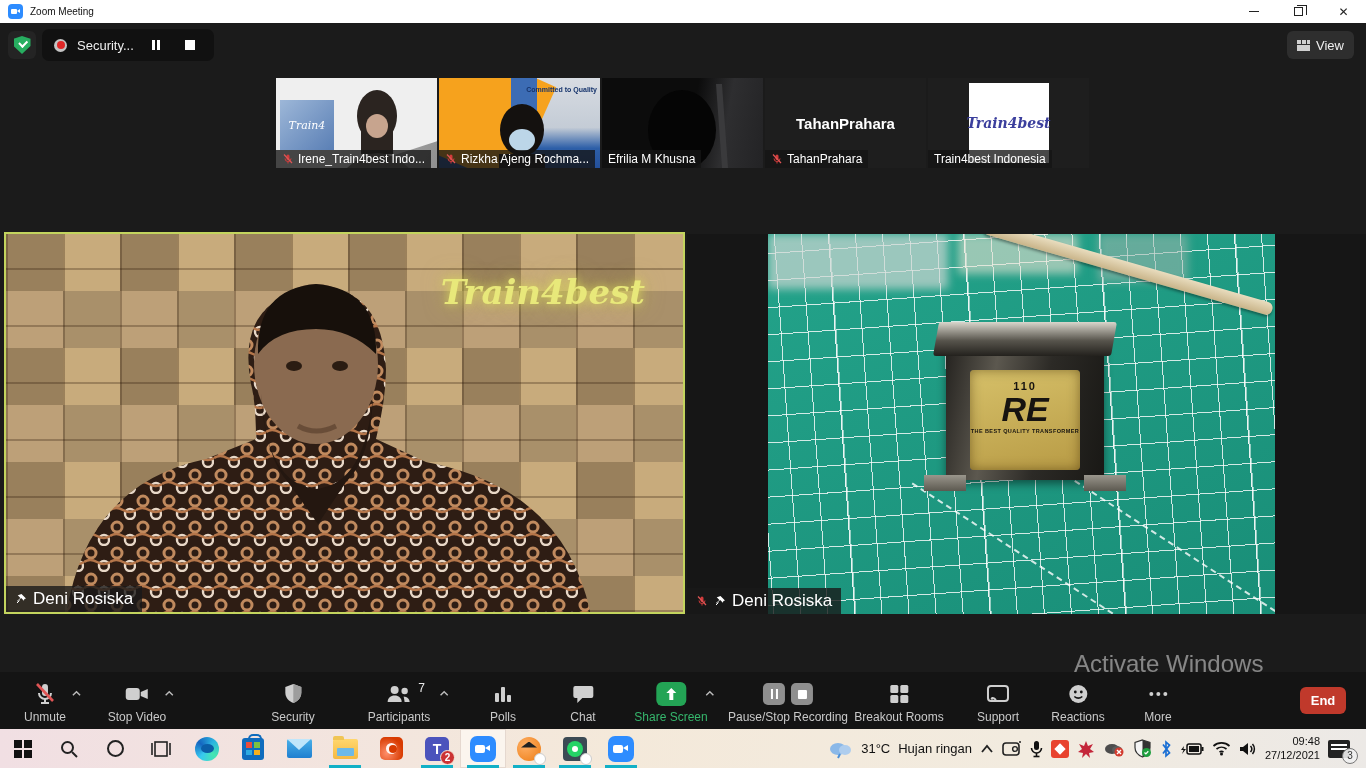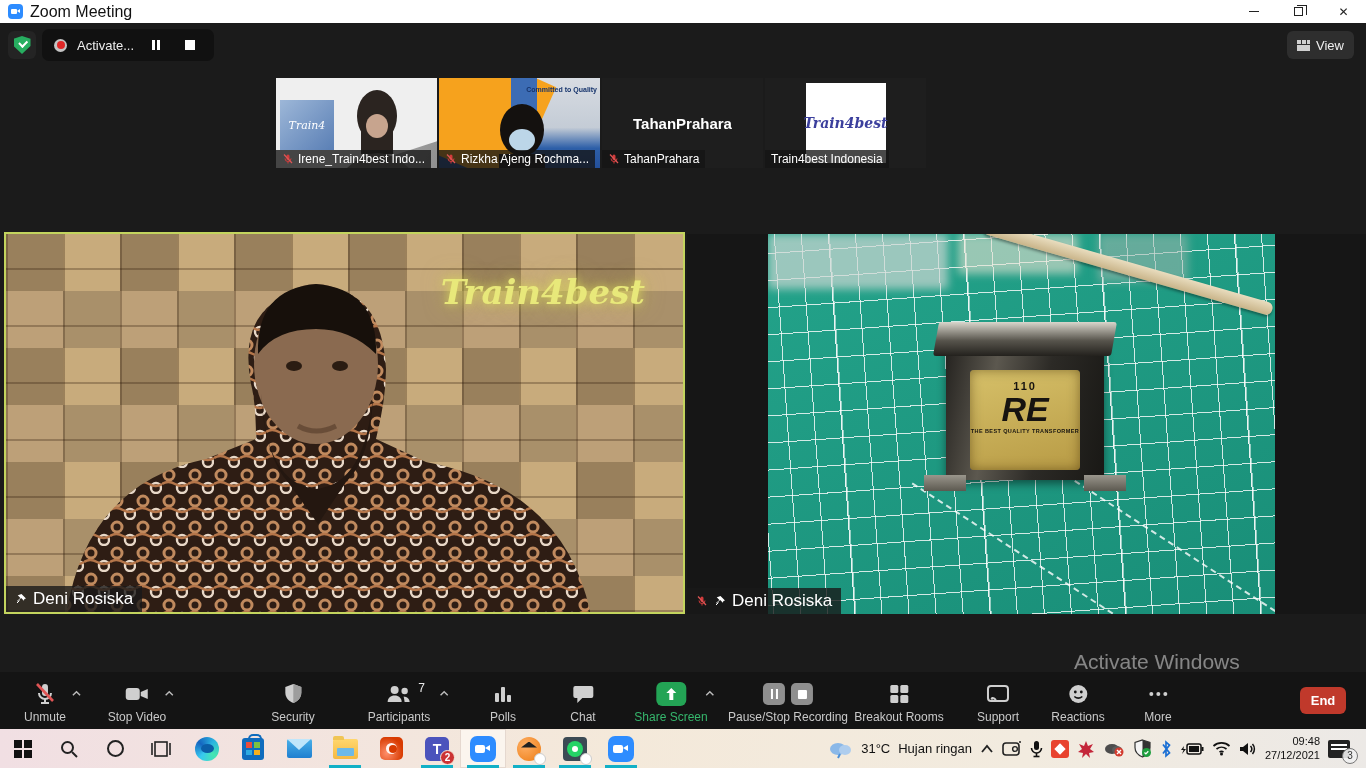--- a/index.html
+++ b/index.html
@@ -4,21 +4,21 @@
 <style>
   * { margin:0; padding:0; box-sizing:border-box; }
   html,body { width:1366px; height:768px; overflow:hidden; font-family:"Liberation Sans","DejaVu Sans",sans-serif; background:#000; }
   .app { position:relative; width:1366px; height:768px; }
 
   
   .titlebar { position:absolute; left:0; top:0; width:1366px; height:23px; background:#fff; display:flex; align-items:center; }
   .zoomlogo { width:15px; height:15px; margin-left:8px; border-radius:4px; background:#2d8cff; position:relative; }
   .zoomlogo:before { content:""; position:absolute; left:3px; top:5px; width:6px; height:5px; background:#fff; border-radius:1px; }
   .zoomlogo:after { content:""; position:absolute; left:9px; top:5px; border-top:2.5px solid transparent; border-bottom:2.5px solid transparent; border-right:3px solid #fff; }
-  .wtitle { font-size:16px; color:#111; margin-left:7px; }
+  .wtitle { font-size:10px; color:#111; margin-left:7px; }
   .wctrls { margin-left:auto; display:flex; height:100%; }
   .wbtn { width:45px; height:100%; display:flex; align-items:center; justify-content:center; color:#222; font-size:12px; }
   .mini { width:10px; height:1px; background:#222; display:inline-block; }
   .rest { width:9px; height:9px; border:1px solid #222; position:relative; }
   .rest:before { content:""; position:absolute; left:2px; top:-3px; width:9px; height:9px; border:1px solid #222; border-left:none; border-bottom:none; }
 
   
   .meeting { position:absolute; left:0; top:23px; width:1366px; height:706px; background:#1b1b1b; }
 
   
@@ -100,21 +100,21 @@
   .icoslot { height:26px; display:flex; align-items:center; justify-content:center; position:relative; }
   .chev { position:absolute; width:9px; height:9px; }
   .badge7 { position:absolute; right:-12px; top:0; font-size:12px; color:#e8e8e8; }
   .sharebox { width:30px; height:24px; background:#23a455; border-radius:6px; display:flex; align-items:center; justify-content:center; }
   .greenlab { color:#35b66c !important; }
   .recsq { width:22px; height:22px; background:#8f8f8f; border-radius:5px; display:flex; align-items:center; justify-content:center; }
   .endbtn { position:absolute; right:20px; bottom:15px; width:46px; height:27px; background:#c0392b; border-radius:6px; color:#fff; font-weight:bold; font-size:13px; display:flex; align-items:center; justify-content:center; }
 
   
   .actwm { position:absolute; left:1074px; top:627px; color:rgba(255,255,255,.47); pointer-events:none; }
-  .actwm .l1 { font-size:21px; }
+  .actwm .l1 { font-size:24px; }
   .actwm .l2 { font-size:13.5px; margin-top:5px; }
 
   
   .taskbar { position:absolute; left:0; top:729px; width:1366px; height:39px; background:linear-gradient(90deg,#f1dfe3 0%,#f4e9da 45%,#f2ebdf 75%,#ece9e6 100%); display:flex; align-items:stretch; }
   .tcell { width:46px; display:flex; align-items:center; justify-content:center; position:relative; }
   .runline:after { content:""; position:absolute; left:7px; right:7px; bottom:0; height:3px; background:#12b0c6; }
   .activecell { background:#fbf5ee; box-shadow:inset 0 0 0 1px #e5d8cf; }
   .tray { margin-left:auto; display:flex; align-items:center; gap:8px; padding-right:6px; }
   .traytxt { font-size:13px; color:#111; }
   .clock { text-align:right; font-size:11px; color:#111; line-height:1.25; }
@@ -180,21 +180,21 @@
   </div>
 
   <div class="meeting">
 
     <div class="topbar">
       <div class="secshield">
         <div class="shieldshape"></div>
       </div>
       <div class="recpill">
         <div class="recdot"></div>
-        <div class="rectext">Activate...</div>
+        <div class="rectext">Security...</div>
         <div class="recbtn">
             <div class="pauseglyph"></div>
           </div>
         <div class="recbtn">
             <div class="stopglyph"></div>
           </div>
       </div>
       <div class="viewbtn">
         <div class="gridglyph"></div>
         <span>View</span>
@@ -242,20 +242,31 @@
           <svg class="micmuted-s" viewBox="0 0 24 24">
             <rect x="9" y="3" width="6" height="11" rx="3" fill="#d33a3a"></rect>
             <path d="M6 11a6 6 0 0 0 12 0" stroke="#d33a3a" stroke-width="2" fill="none"></path>
             <line x1="12" y1="17" x2="12" y2="21" stroke="#d33a3a" stroke-width="2"></line>
             <line x1="4" y1="3" x2="20" y2="20" stroke="#e05555" stroke-width="2.4"></line>
           </svg>
           <span>Rizkha Ajeng Rochma...</span>
         </div>
       </div>
 
+      <div class="thumb">
+        <div class="sc-efrilia">
+          <svg class="ppl" style="left:30px;top:6px" width="100" height="84">
+            <ellipse cx="50" cy="46" rx="34" ry="40" fill="#050505"></ellipse>
+            <path d="M84 0 L90 84 96 84 90 0Z" fill="#3a3a3c"></path>
+          </svg>
+        </div>
+        <div class="tlabel">
+          <span>Efrilia M Khusna</span>
+        </div>
+      </div>
 
       <div class="thumb">
         <div class="sc-dark">
           <div class="bigname">TahanPrahara</div>
         </div>
         <div class="tlabel">
           <svg class="micmuted-s" viewBox="0 0 24 24">
             <rect x="9" y="3" width="6" height="11" rx="3" fill="#d33a3a"></rect>
             <path d="M6 11a6 6 0 0 0 12 0" stroke="#d33a3a" stroke-width="2" fill="none"></path>
             <line x1="12" y1="17" x2="12" y2="21" stroke="#d33a3a" stroke-width="2"></line>

